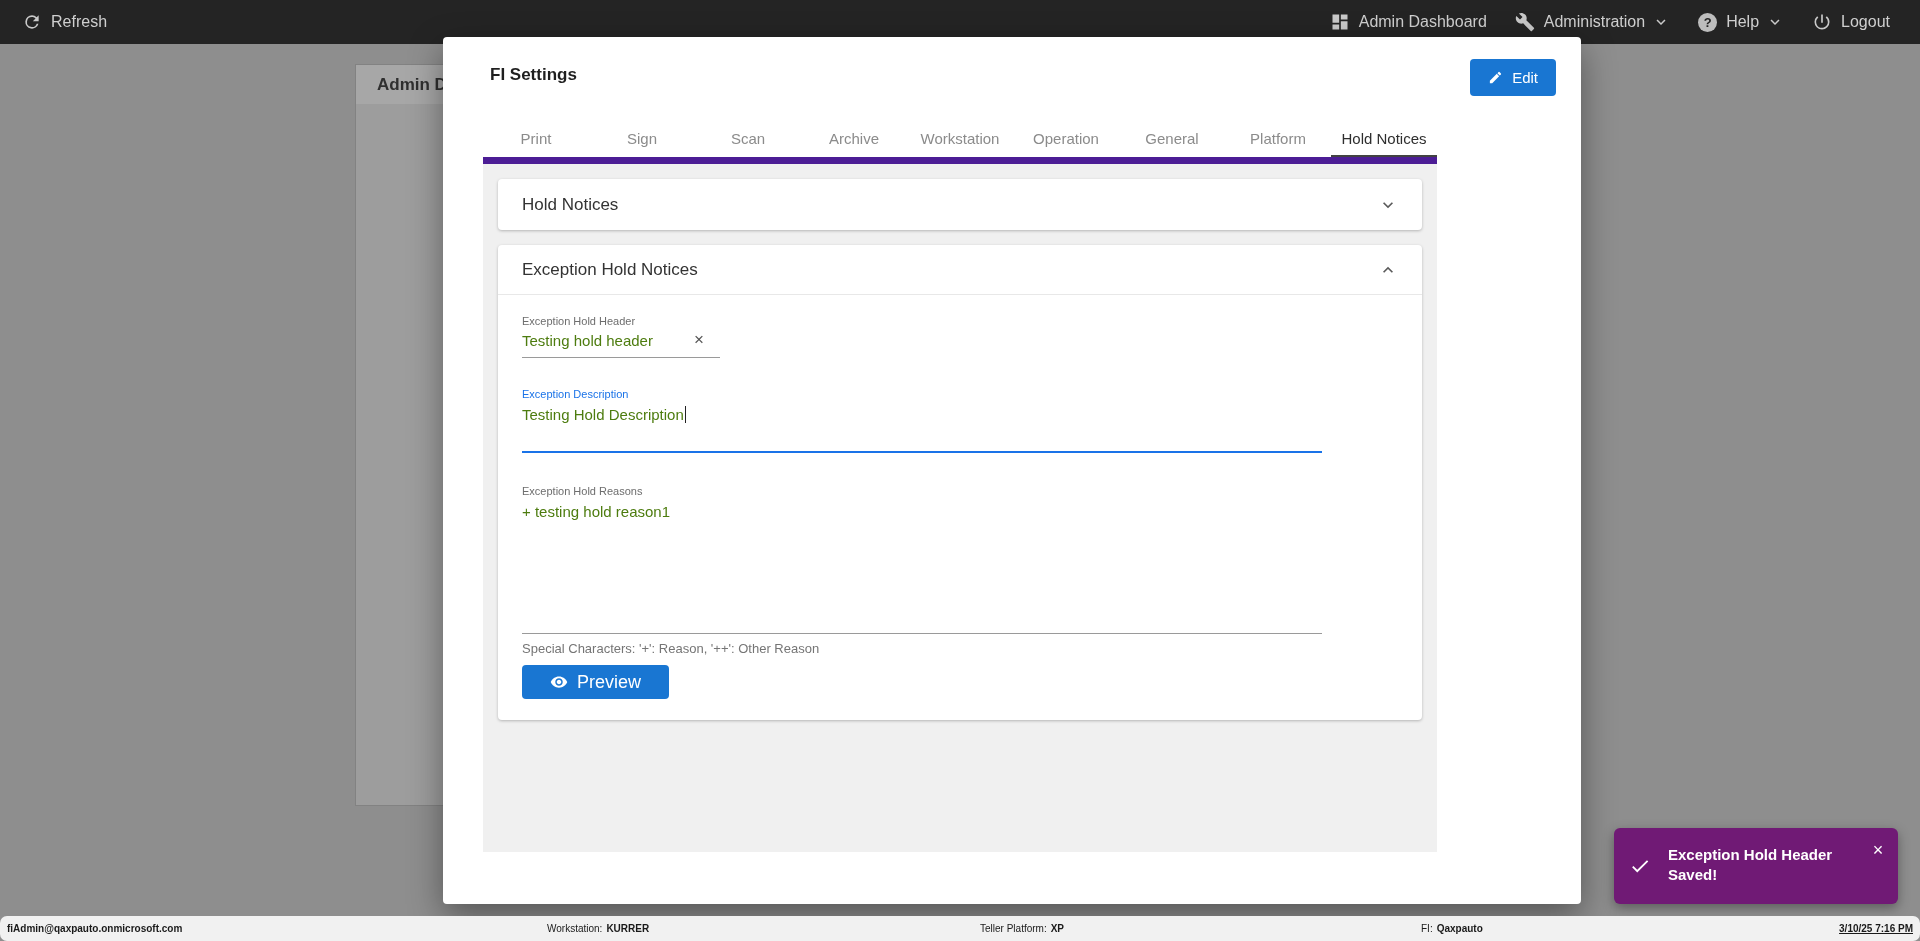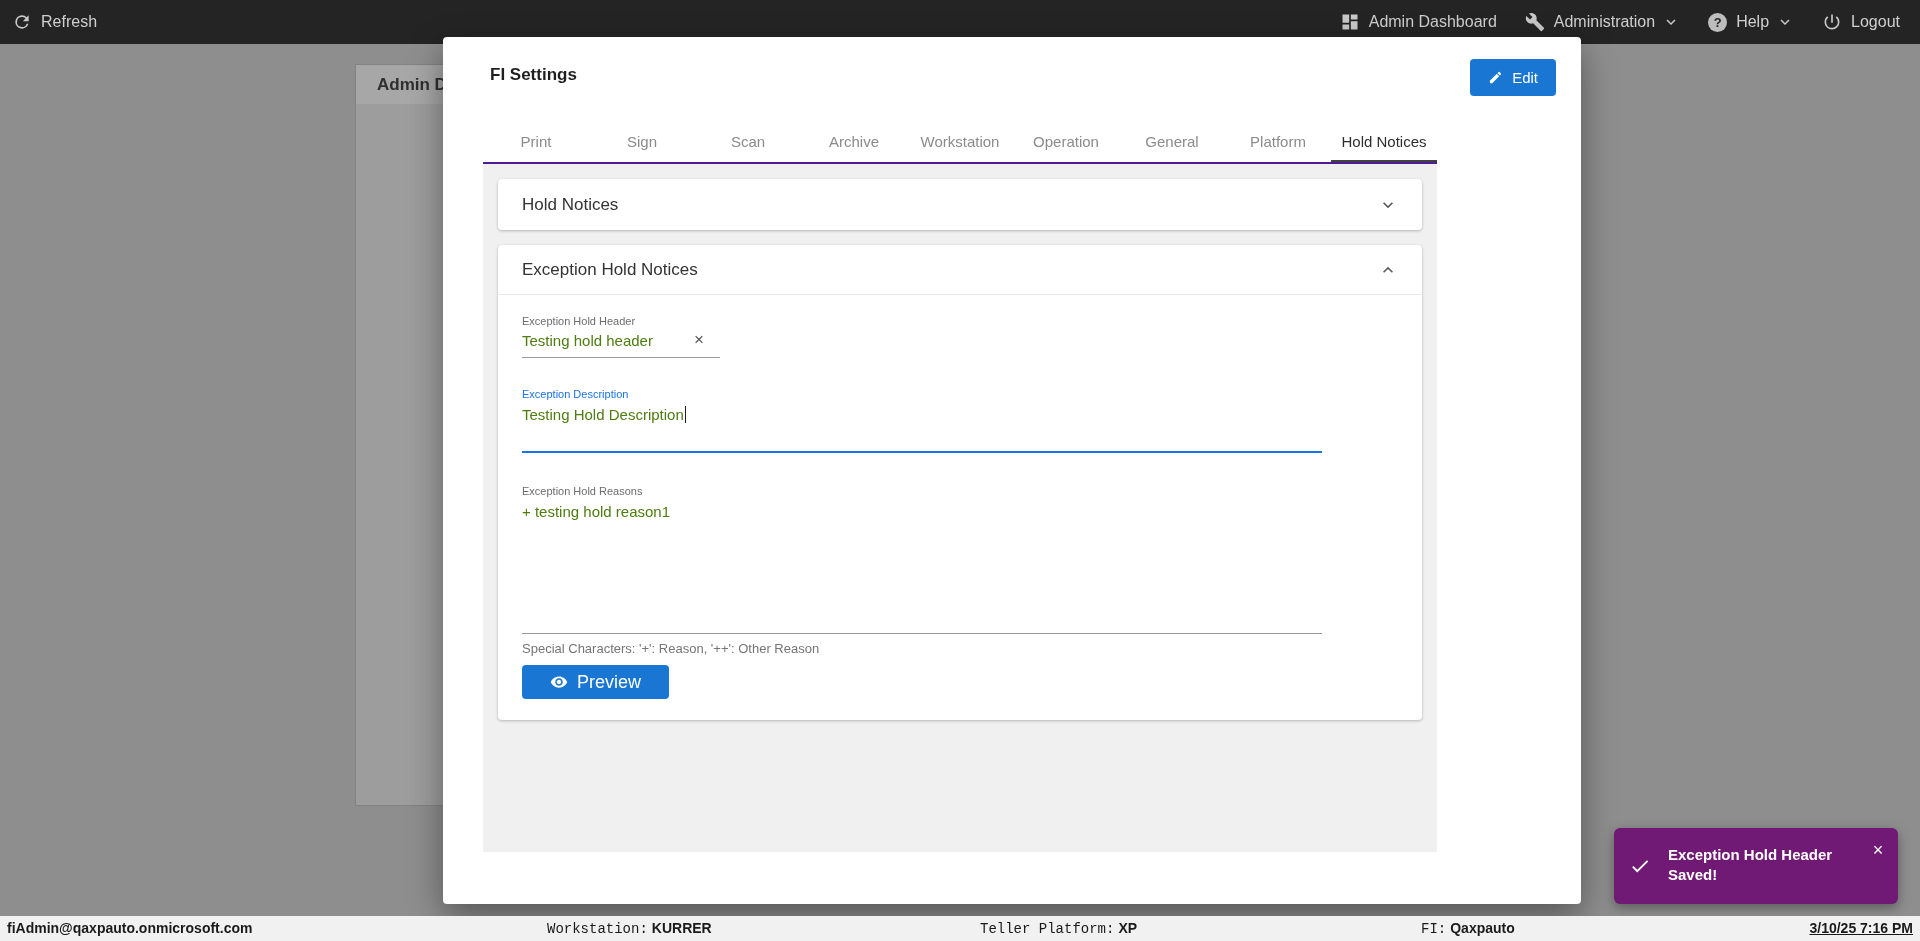--- a/index.html
+++ b/index.html
@@ -8,21 +8,21 @@
     position:relative; overflow:hidden;
     font-family:"Liberation Sans", sans-serif;
     background:#8f8f8f;
   }
   svg { display:block; }
 
   
   .topbar {
     position:absolute; top:0; left:0; width:1920px; height:44px;
     background:#242424; color:#cfcfcf;
-    display:flex; align-items:center; padding:0 12px;
+    display:flex; align-items:center; padding:0 22px;
     font-size:16px;
   }
   .topbar-item { display:flex; align-items:center; gap:9px; cursor:pointer; white-space:nowrap; }
   .topbar-right { margin-left:auto; display:flex; align-items:center; gap:28px; padding-right:8px; }
   .tb-icon { width:20px; height:20px; fill:#c9c9c9; }
   .chev-icon { width:18px; height:18px; fill:#c9c9c9; margin-left:-2px; }
   .help-circle {
     width:19px; height:19px; border-radius:50%; background:#bdbdbd; color:#242424;
     font-size:13px; font-weight:bold; display:flex; align-items:center; justify-content:center;
   }
@@ -54,21 +54,21 @@
     position:absolute; top:22px; right:25px; height:37px;
     background:#1976d2; color:#fff; border:none; border-radius:4px;
     font-size:15px; font-family:inherit; padding:0 18px;
     display:flex; align-items:center; gap:9px; cursor:pointer;
   }
   .edit-btn svg { width:15px; height:15px; fill:#fff; }
 
   
   .tabs {
     position:absolute; top:83px; left:40px; width:954px; height:44px;
-    background:#fff; border-bottom:2px solid #4c1d95; display:flex;
+    background:#fff; border-bottom:7px solid #4c1d95; display:flex;
   }
   .tab {
     flex:1; display:flex; align-items:center; justify-content:center;
     font-size:15px; color:#8b8b8b; cursor:pointer;
   }
   .tab.active { color:#2e2e2e; box-shadow:inset 0 -2px 0 #424242; }
 
   
   .tab-panel {
     position:absolute; top:127px; left:40px; width:954px; height:688px;
@@ -121,30 +121,30 @@
     font-size:15px; font-weight:bold; line-height:1.35;
   }
   .toast-close {
     position:absolute; right:10px; top:12px; width:20px; height:20px;
     font-size:18px; display:flex; align-items:center; justify-content:center; cursor:pointer;
   }
 
   
   .footer {
     position:absolute; bottom:0; left:0; width:1920px; height:25px;
-    background:#f1f1f1; font-size:14px; color:#1a1a1a; line-height:25px;
+    background:#f1f1f1; font-size:10px; color:#1a1a1a; line-height:25px;border-radius:7px;
   }
   .footer span { position:absolute; white-space:nowrap; }
   .f-user { left:7px; font-weight:bold; }
   .f-workstation { left:547px; }
   .f-platform { left:980px; }
   .f-fi { left:1421px; }
   .f-datetime { right:7px; font-weight:bold;text-decoration:underline; }
   .f-bold { font-weight:bold; position:static !important; }
-  .f-label { margin-right:4px; position:static !important;font-family:Liberation Mono, monospace; }
+  .f-label { margin-right:4px; position:static !important; }
 </style>
 </head>
 <body>
 
 <div class="topbar">
   <div class="topbar-item">
     <svg class="tb-icon" viewBox="0 0 24 24">
         <path d="M17.65 6.35A7.96 7.96 0 0 0 12 4a8 8 0 1 0 7.73 10h-2.08A6 6 0 1 1 12 6c1.66 0 3.14.69 4.22 1.78L13 11h7V4l-2.35 2.35z"></path>
       </svg>
     <span>Refresh</span>

